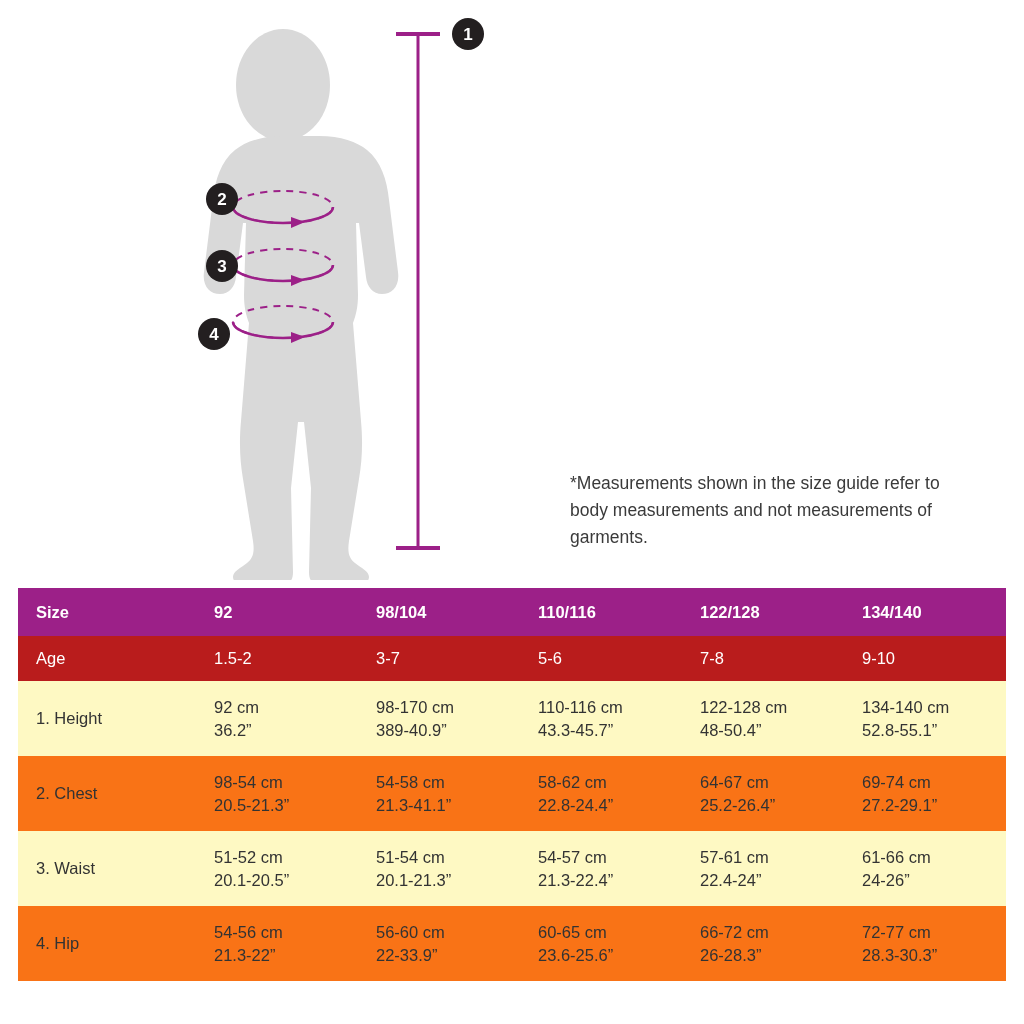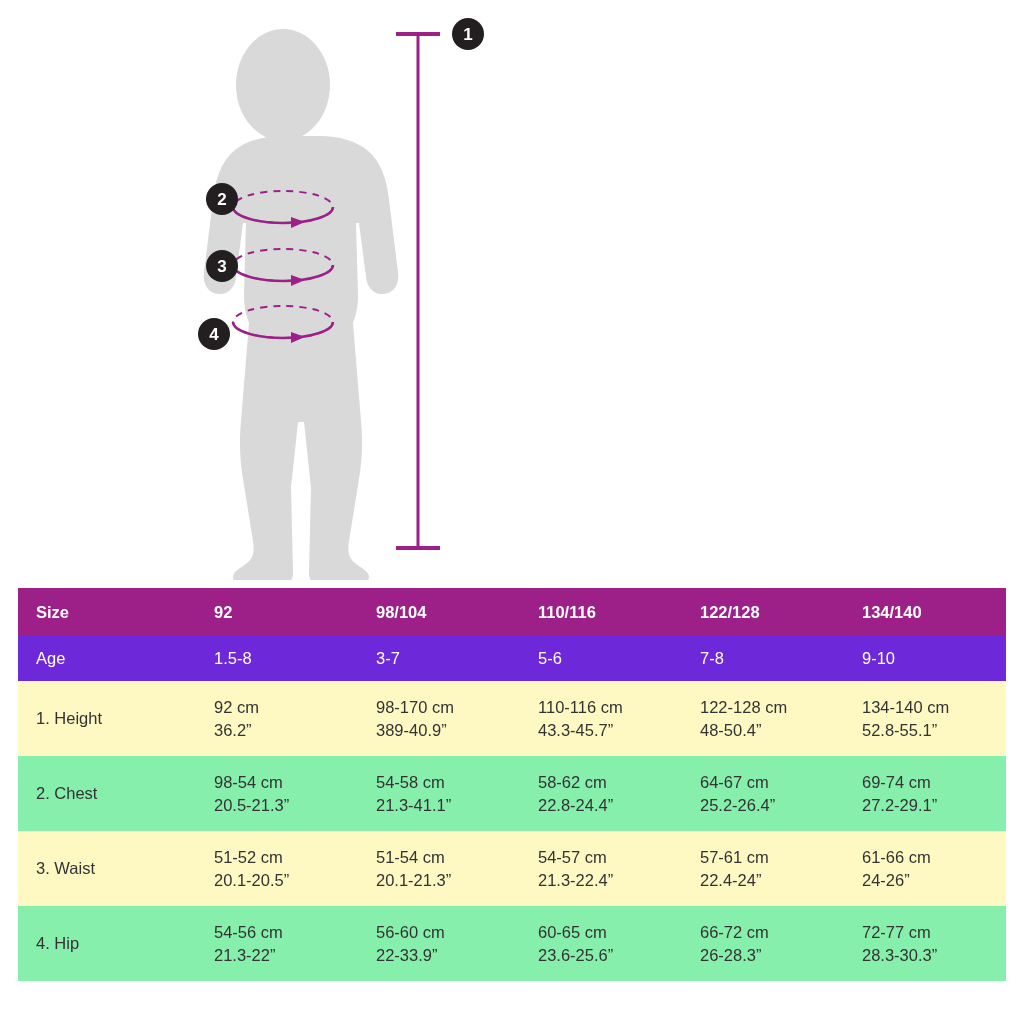--- a/index.html
+++ b/index.html
@@ -72,31 +72,31 @@
     padding: 0 0 0 18px;
     font-size: 16.5px;
   }
   tr.head-size { background: #9c2088; }
   tr.head-size th {
     color: #ffffff;
     font-weight: bold;
     height: 48px;
     font-size: 17px;
   }
-  tr.head-age { background: #6d28d9; padding-left: 43px; }
+  tr.head-age { background: #b91c1c; padding-left: 43px; }
   tr.head-age td {
     color: #ffffff;
     font-weight: normal;
     height: 45px;
     font-size: 16.5px;
   }
   tr.data td { height: 75px; color: #333333; }
   tr.data td.label { font-weight: normal; font-size: 17px; }
   tr.data td.val { font-weight: normal; font-size: 16.5px; line-height: 1.35; }
-  tr.alt { background: #86efac; }
+  tr.alt { background: #f97316; }
   tr.plain { background: #fef9c3; }
   .val-line { display: block; }
 </style>
 </head>
 <body>
 
 <div id="page">
 
   <div id="illustration">
     <svg id="figure-svg" width="1024" height="580" viewBox="0 0 1024 580">
@@ -143,20 +143,21 @@
         <path d="M233 322 a50 16 0 0 0 100 0" stroke-width="2.5"></path>
         <polygon points="291,332 305,337 291,343" fill="#9c2088" stroke="none"></polygon>
       </g>
     </svg>
 
     <div class="callout" id="callout-1">1</div>
     <div class="callout" id="callout-2">2</div>
     <div class="callout" id="callout-3">3</div>
     <div class="callout" id="callout-4">4</div>
 
+    <div id="note">*Measurements shown in the size guide refer to body measurements and not measurements of garments.</div>
   </div>
 
   <table id="size-table">
     <colgroup>
       <col class="c0">
         <col class="c1">
         <col class="c2">
         <col class="c3">
         <col class="c4">
         <col class="c5">
@@ -165,21 +166,21 @@
       <tr class="head-size">
         <th>Size</th>
         <th>92</th>
         <th>98/104</th>
         <th>110/116</th>
         <th>122/128</th>
         <th>134/140</th>
       </tr>
       <tr class="head-age">
         <td>Age</td>
-        <td>1.5-8</td>
+        <td>1.5-2</td>
         <td>3-7</td>
         <td>5-6</td>
         <td>7-8</td>
         <td>9-10</td>
       </tr>
     </thead>
     <tbody>
       <tr class="data plain">
         <td class="label">1. Height</td>
         <td class="val">

